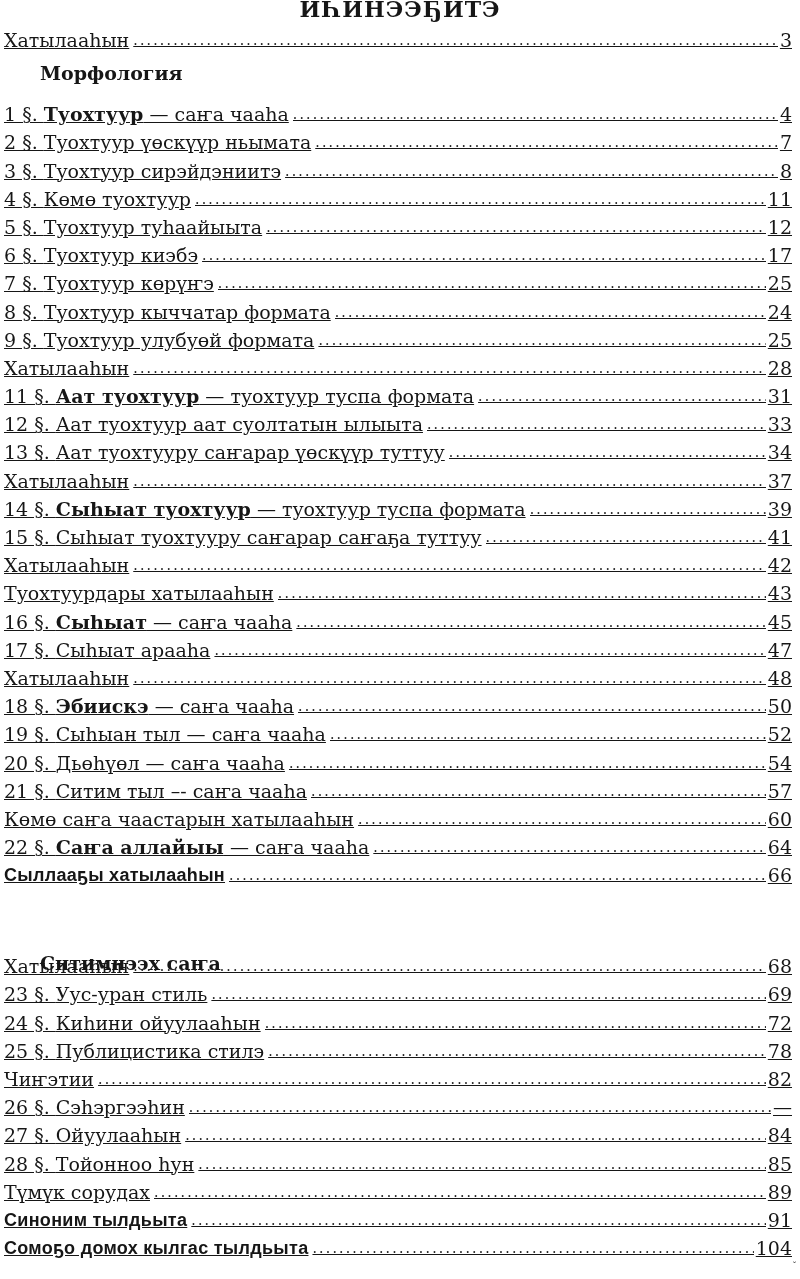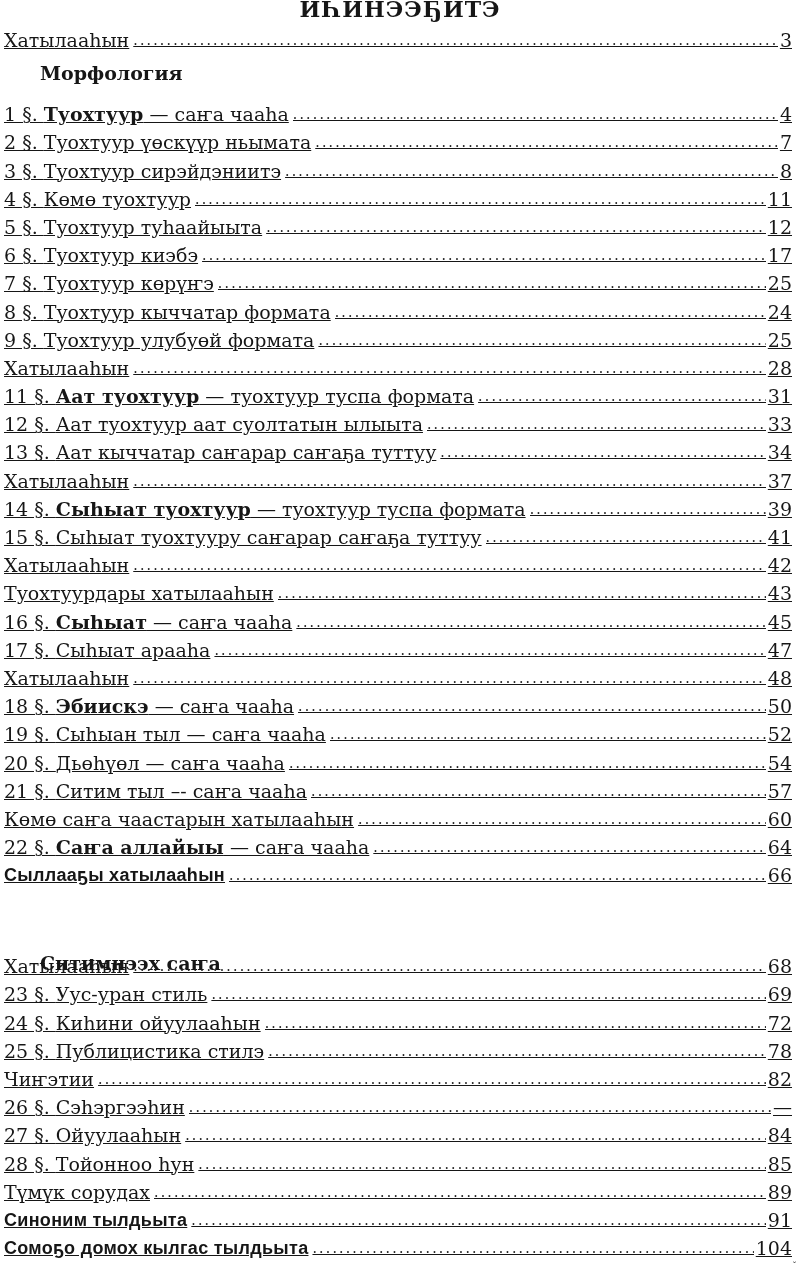--- a/index.html
+++ b/index.html
@@ -103,21 +103,21 @@
       <span class="toc-text"><span>11 §. </span><b>Аат туохтуур</b><span> — туохтуур туспа формата</span></span>
       <span class="toc-leader"></span>
       <span class="toc-page">31</span>
     </div>
     <div class="toc-row">
       <span class="toc-text"><span>12 §. </span><b></b><span>Аат туохтуур аат суолтатын ылыыта</span></span>
       <span class="toc-leader"></span>
       <span class="toc-page">33</span>
     </div>
     <div class="toc-row">
-      <span class="toc-text"><span>13 §. </span><b></b><span>Аат кыччатар саҥарар саҥаҕа туттуу</span></span>
+      <span class="toc-text"><span>13 §. </span><b></b><span>Аат туохтууру саҥарар үөскүүр туттуу</span></span>
       <span class="toc-leader"></span>
       <span class="toc-page">34</span>
     </div>
     <div class="toc-row">
       <span class="toc-text"><span></span><b></b><span>Хатылааһын</span></span>
       <span class="toc-leader"></span>
       <span class="toc-page">37</span>
     </div>
     <div class="toc-row">
       <span class="toc-text"><span>14 §. </span><b>Сыһыат туохтуур</b><span> — туохтуур туспа формата</span></span>

